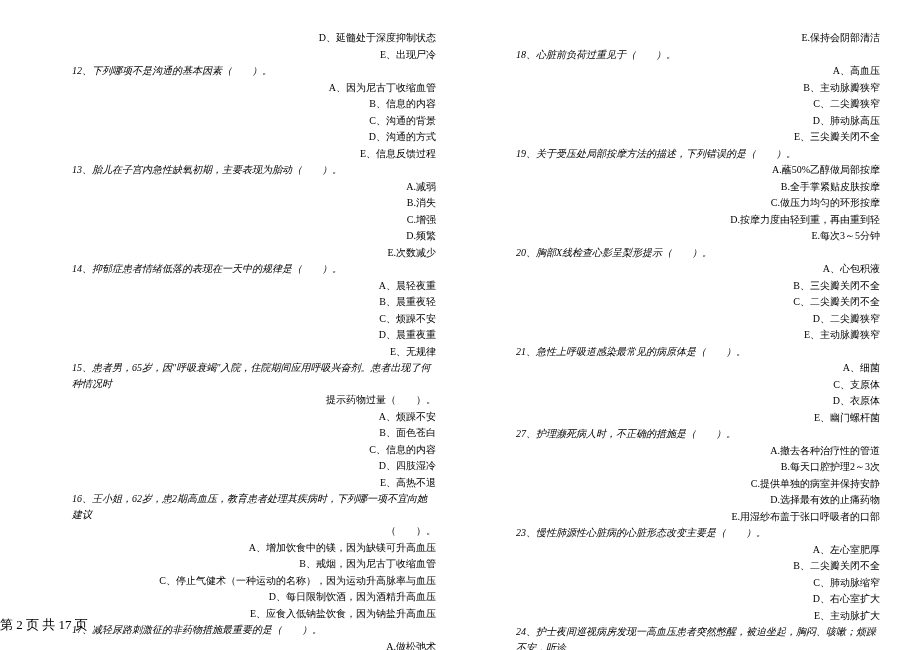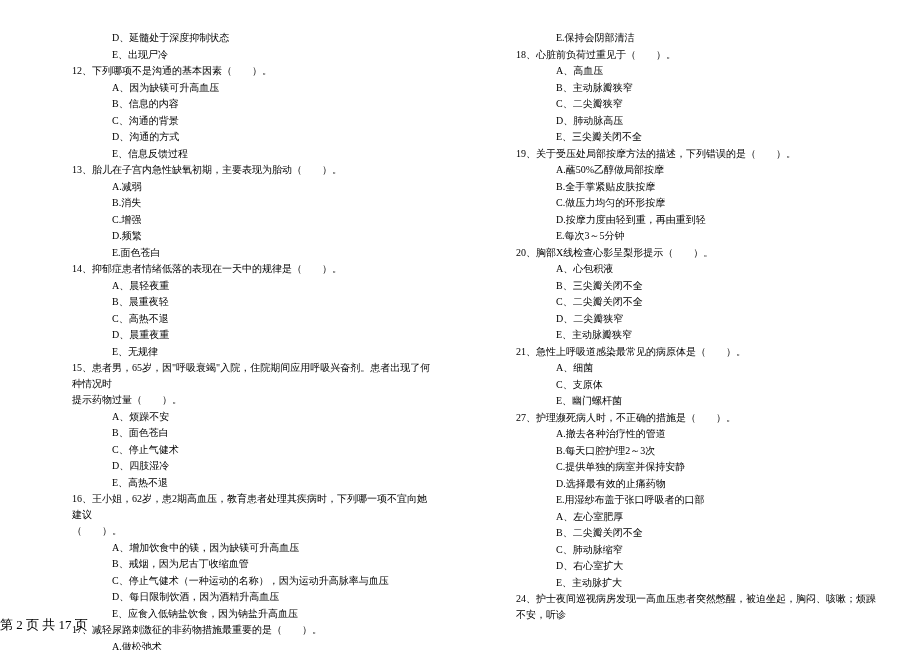--- a/index.html
+++ b/index.html
@@ -19,71 +19,74 @@
       padding: 30px 0 0 0;
     }
     .column {
       flex: 1;
       padding: 0 28px 0 100px;
     }
     .column.right { padding: 0 40px 0 80px; }
     .question-line {
       margin-bottom: 1px;
       text-indent: 0;
+      font-style: italic;
     }
     .question-line.q-head {
       margin-left: -28px;
     }
     .option-line {
       margin-left: 12px;
       margin-bottom: 1px;
+      text-align: right;
     }
     .cont-line {
       margin-left: -28px;
       margin-bottom: 1px;
+      text-align: right;
     }
     .footer {
       position: absolute;
       bottom: 15px;
       left: 0;
       right: 0;
       text-align: left;
       font-size: 13px;
     }
   </style>
 </head>
 <body>
 
 <div class="page">
   <div class="column left" id="left-col">
       <div class="option-line">D、延髓处于深度抑制状态</div>
       <div class="option-line">E、出现尸冷</div>
       <div class="question-line q-head">12、下列哪项不是沟通的基本因素（　　）。</div>
-      <div class="option-line">A、因为缺镁可升高血压</div>
+      <div class="option-line">A、因为尼古丁收缩血管</div>
       <div class="option-line">B、信息的内容</div>
       <div class="option-line">C、沟通的背景</div>
       <div class="option-line">D、沟通的方式</div>
       <div class="option-line">E、信息反馈过程</div>
       <div class="question-line q-head">13、胎儿在子宫内急性缺氧初期，主要表现为胎动（　　）。</div>
       <div class="option-line">A.减弱</div>
       <div class="option-line">B.消失</div>
       <div class="option-line">C.增强</div>
       <div class="option-line">D.频繁</div>
-      <div class="option-line">E.面色苍白</div>
+      <div class="option-line">E.次数减少</div>
       <div class="question-line q-head">14、抑郁症患者情绪低落的表现在一天中的规律是（　　）。</div>
       <div class="option-line">A、晨轻夜重</div>
       <div class="option-line">B、晨重夜轻</div>
-      <div class="option-line">C、高热不退</div>
+      <div class="option-line">C、烦躁不安</div>
       <div class="option-line">D、晨重夜重</div>
       <div class="option-line">E、无规律</div>
       <div class="question-line q-head">15、患者男，65岁，因"呼吸衰竭"入院，住院期间应用呼吸兴奋剂。患者出现了何种情况时</div>
       <div class="cont-line">提示药物过量（　　）。</div>
       <div class="option-line">A、烦躁不安</div>
       <div class="option-line">B、面色苍白</div>
-      <div class="option-line">C、停止气健术</div>
+      <div class="option-line">C、信息的内容</div>
       <div class="option-line">D、四肢湿冷</div>
       <div class="option-line">E、高热不退</div>
       <div class="question-line q-head">16、王小姐，62岁，患2期高血压，教育患者处理其疾病时，下列哪一项不宜向她建议</div>
       <div class="cont-line">（　　）。</div>
       <div class="option-line">A、增加饮食中的镁，因为缺镁可升高血压</div>
       <div class="option-line">B、戒烟，因为尼古丁收缩血管</div>
       <div class="option-line">C、停止气健术（一种运动的名称），因为运动升高脉率与血压</div>
       <div class="option-line">D、每日限制饮酒，因为酒精升高血压</div>
       <div class="option-line">E、应食入低钠盐饮食，因为钠盐升高血压</div>
       <div class="question-line q-head">17、减轻尿路刺激征的非药物措施最重要的是（　　）。</div>
@@ -105,27 +108,29 @@
       <div class="option-line">E.每次3～5分钟</div>
       <div class="question-line q-head">20、胸部X线检查心影呈梨形提示（　　）。</div>
       <div class="option-line">A、心包积液</div>
       <div class="option-line">B、三尖瓣关闭不全</div>
       <div class="option-line">C、二尖瓣关闭不全</div>
       <div class="option-line">D、二尖瓣狭窄</div>
       <div class="option-line">E、主动脉瓣狭窄</div>
       <div class="question-line q-head">21、急性上呼吸道感染最常见的病原体是（　　）。</div>
       <div class="option-line">A、细菌</div>
       <div class="option-line">C、支原体</div>
+      <div class="option-line">D、衣原体</div>
       <div class="option-line">E、幽门螺杆菌</div>
       <div class="question-line q-head">27、护理濒死病人时，不正确的措施是（　　）。</div>
       <div class="option-line">A.撤去各种治疗性的管道</div>
       <div class="option-line">B.每天口腔护理2～3次</div>
       <div class="option-line">C.提供单独的病室并保持安静</div>
       <div class="option-line">D.选择最有效的止痛药物</div>
       <div class="option-line">E.用湿纱布盖于张口呼吸者的口部</div>
+      <div class="question-line q-head">23、慢性肺源性心脏病的心脏形态改变主要是（　　）。</div>
       <div class="option-line">A、左心室肥厚</div>
       <div class="option-line">B、二尖瓣关闭不全</div>
       <div class="option-line">C、肺动脉缩窄</div>
       <div class="option-line">D、右心室扩大</div>
       <div class="option-line">E、主动脉扩大</div>
       <div class="question-line q-head">24、护士夜间巡视病房发现一高血压患者突然憋醒，被迫坐起，胸闷、咳嗽；烦躁不安，听诊</div>
     </div>
 </div>
 <div class="footer">第 2 页 共 17 页</div>
 

